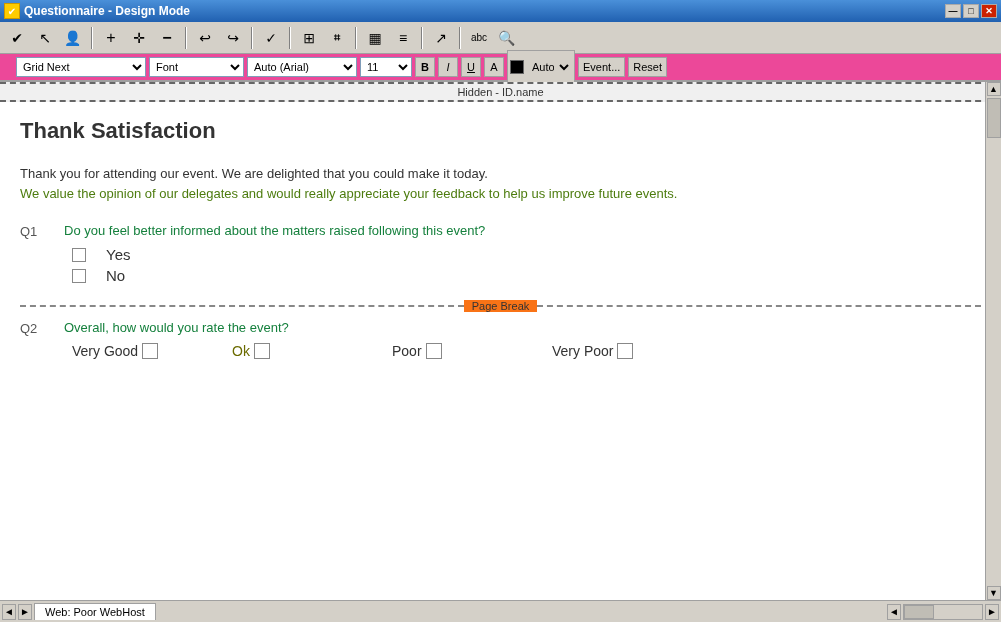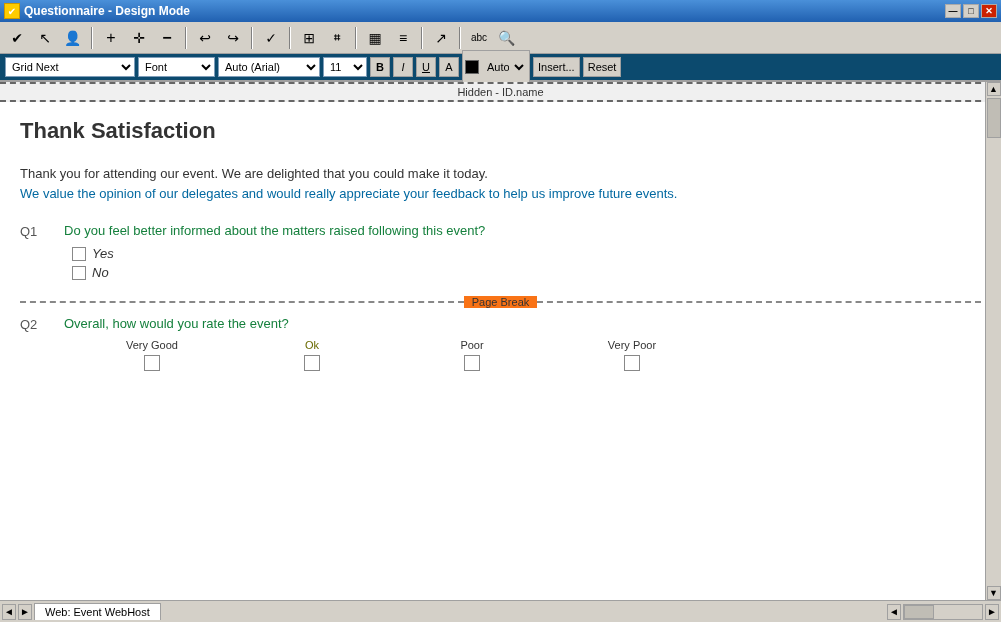--- a/index.html
+++ b/index.html
@@ -43,25 +43,25 @@
       width: 26px; height: 24px;
       background: #d4d0c8;
       border: 1px solid transparent;
       display: flex; align-items: center; justify-content: center;
       cursor: pointer; font-size: 14px;
     }
     .tb-separator { width: 2px; height: 22px; border-left: 1px solid #808080; border-right: 1px solid #ffffff; margin: 0 3px; }
 
     
     .toolbar2 {
-      background: #0c4a6e;
+      background: #ec4899;
       border-bottom: 2px solid #a0a0a0;
       display: flex;
       align-items: center;
-      padding: 2px 5px;
+      padding: 2px 16px;
       height: 28px;
       gap: 3px;
     }
     .tb2-select {
       height: 20px; font-size: 11px;
       border: 1px solid #7f9db9;
       background: white;
       padding: 0 2px;
     }
     .tb2-btn {
@@ -129,21 +129,21 @@
     }
 
     .q-intro {
       font-size: 13px;
       color: #333;
       line-height: 1.5;
     }
 
     .q-intro2 {
       font-size: 13px;
-      color: #0369a1;
+      color: #4d7c0f;
       margin-bottom: 20px;
       line-height: 1.5;
     }
 
     .question-block {
       display: flex;
       gap: 16px;
       margin-bottom: 16px;
     }
 
@@ -156,21 +156,21 @@
 
     .q-body { flex: 1; }
 
     .q-text {
       color: #15803d;
       font-size: 13px;
       margin-bottom: 8px;
     }
 
     .q-options { display: flex; flex-direction: column; gap: 4px; margin-left: 8px; }
-    .q-option { display: flex; align-items: center; gap: 6px; font-size: 13px; color: #333; font-style: italic; }
+    .q-option { display: flex; align-items: center; gap: 20px; font-size: 15px; color: #333; }
     .q-checkbox {
       width: 14px; height: 14px;
       border: 1px solid #888;
       background: white;
       display: inline-block;
       flex-shrink: 0;
     }
 
     
     .page-break {
@@ -189,24 +189,24 @@
       background: #f97316;
     }
     .rating-options {
       display: flex;
       gap: 0;
       margin-top: 4px;
       margin-left: 8px;
     }
     .rating-option {
       display: flex;
-      flex-direction: column;
+      flex-direction: row;
       align-items: center;
       min-width: 160px;
-      font-size: 11px;
+      font-size: 14px;
       color: #333;
       gap: 4px;
     }
     .rating-option.highlighted { color: #6b6b00; }
     .rating-checkbox {
       width: 16px; height: 16px;
       border: 1px solid #888;
       background: white;
     }
 
@@ -293,40 +293,40 @@
   <div class="tb-btn">↗</div>
   <div class="tb-separator"></div>
   <div class="tb-btn" style="font-size:10px;">abc</div>
   <div class="tb-btn">🔍</div>
 </div>
 
 <div class="toolbar2">
   <select class="tb2-select" style="width:130px;">
     <option>Grid Next</option>
   </select>
-  <select class="tb2-select" style="width:77px;">
+  <select class="tb2-select" style="width:95px;">
     <option>Font</option>
   </select>
-  <select class="tb2-select" style="width:102px;">
+  <select class="tb2-select" style="width:110px;">
     <option>Auto (Arial)</option>
   </select>
-  <select class="tb2-select" style="width:44px;">
+  <select class="tb2-select" style="width:52px;">
     <option>11</option>
   </select>
   <div class="tb2-btn bold">B</div>
   <div class="tb2-btn italic">I</div>
   <div class="tb2-btn underline">U</div>
   <div class="tb2-btn">A</div>
   <div class="color-box">
     <div class="color-swatch"></div>
     <select class="tb2-select" style="border:none; background:transparent; width:46px; font-size:11px;">
       <option>Auto</option>
     </select>
   </div>
-  <button class="tb2-btn">Insert...</button>
+  <button class="tb2-btn">Event...</button>
   <button class="tb2-btn">Reset</button>
 </div>
 
 <div class="main-container">
   <div class="content-area">
 
     <div class="hidden-banner">
       <span class="hidden-banner-text">Hidden - ID.name</span>
     </div>
 
@@ -392,21 +392,21 @@
       </div>
       <div style="width:14px; height:14px; background:#d4d0c8; border:1px solid #a0a0a0; display:flex; align-items:center; justify-content:center; font-size:9px; cursor:pointer;">▼</div>
     </div>
   </div>
 </div>
 
 <div class="status-bar">
   <div class="status-left">
     <div class="status-nav-btn">◄</div>
     <div class="status-nav-btn">►</div>
-    <div class="status-tab">Web: Event WebHost</div>
+    <div class="status-tab">Web: Poor WebHost</div>
   </div>
   <div class="status-right">
     <div class="scroll-btn">◄</div>
     <div class="scroll-track">
       <div style="width:30px; height:14px; background:#c0bdb5; border:1px solid #a0a0a0;"></div>
     </div>
     <div class="scroll-btn">►</div>
   </div>
 </div>
 

